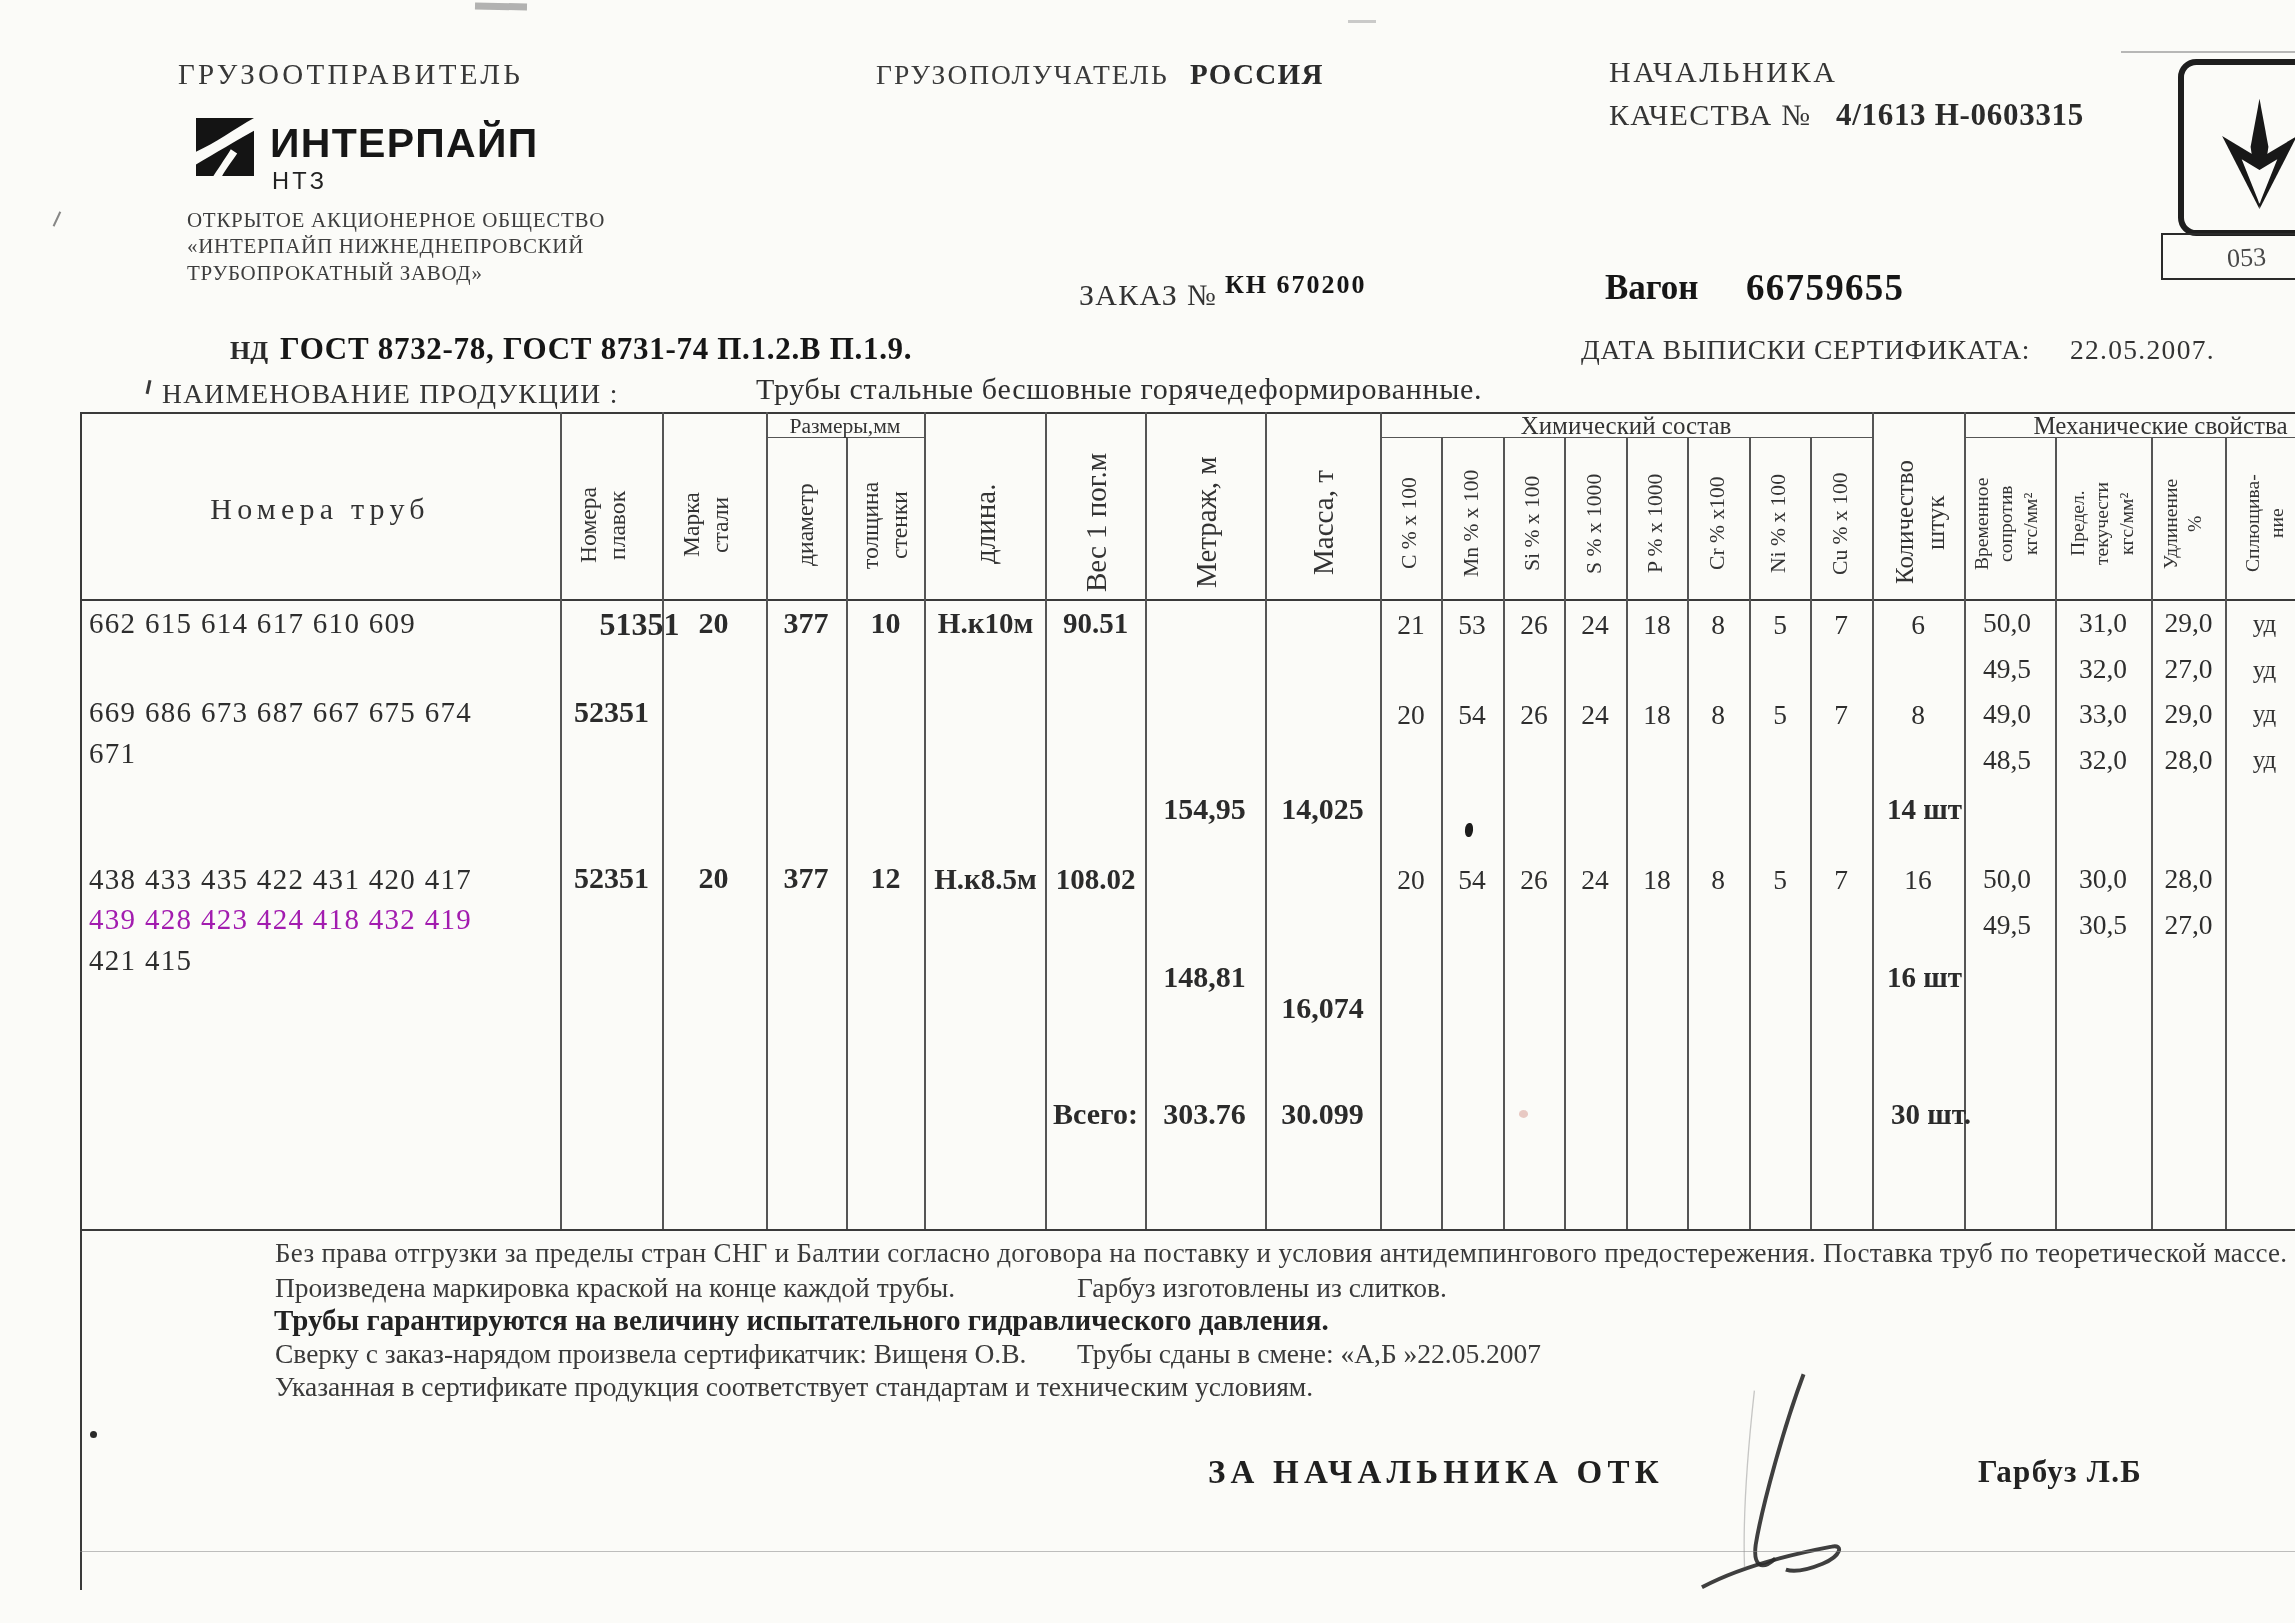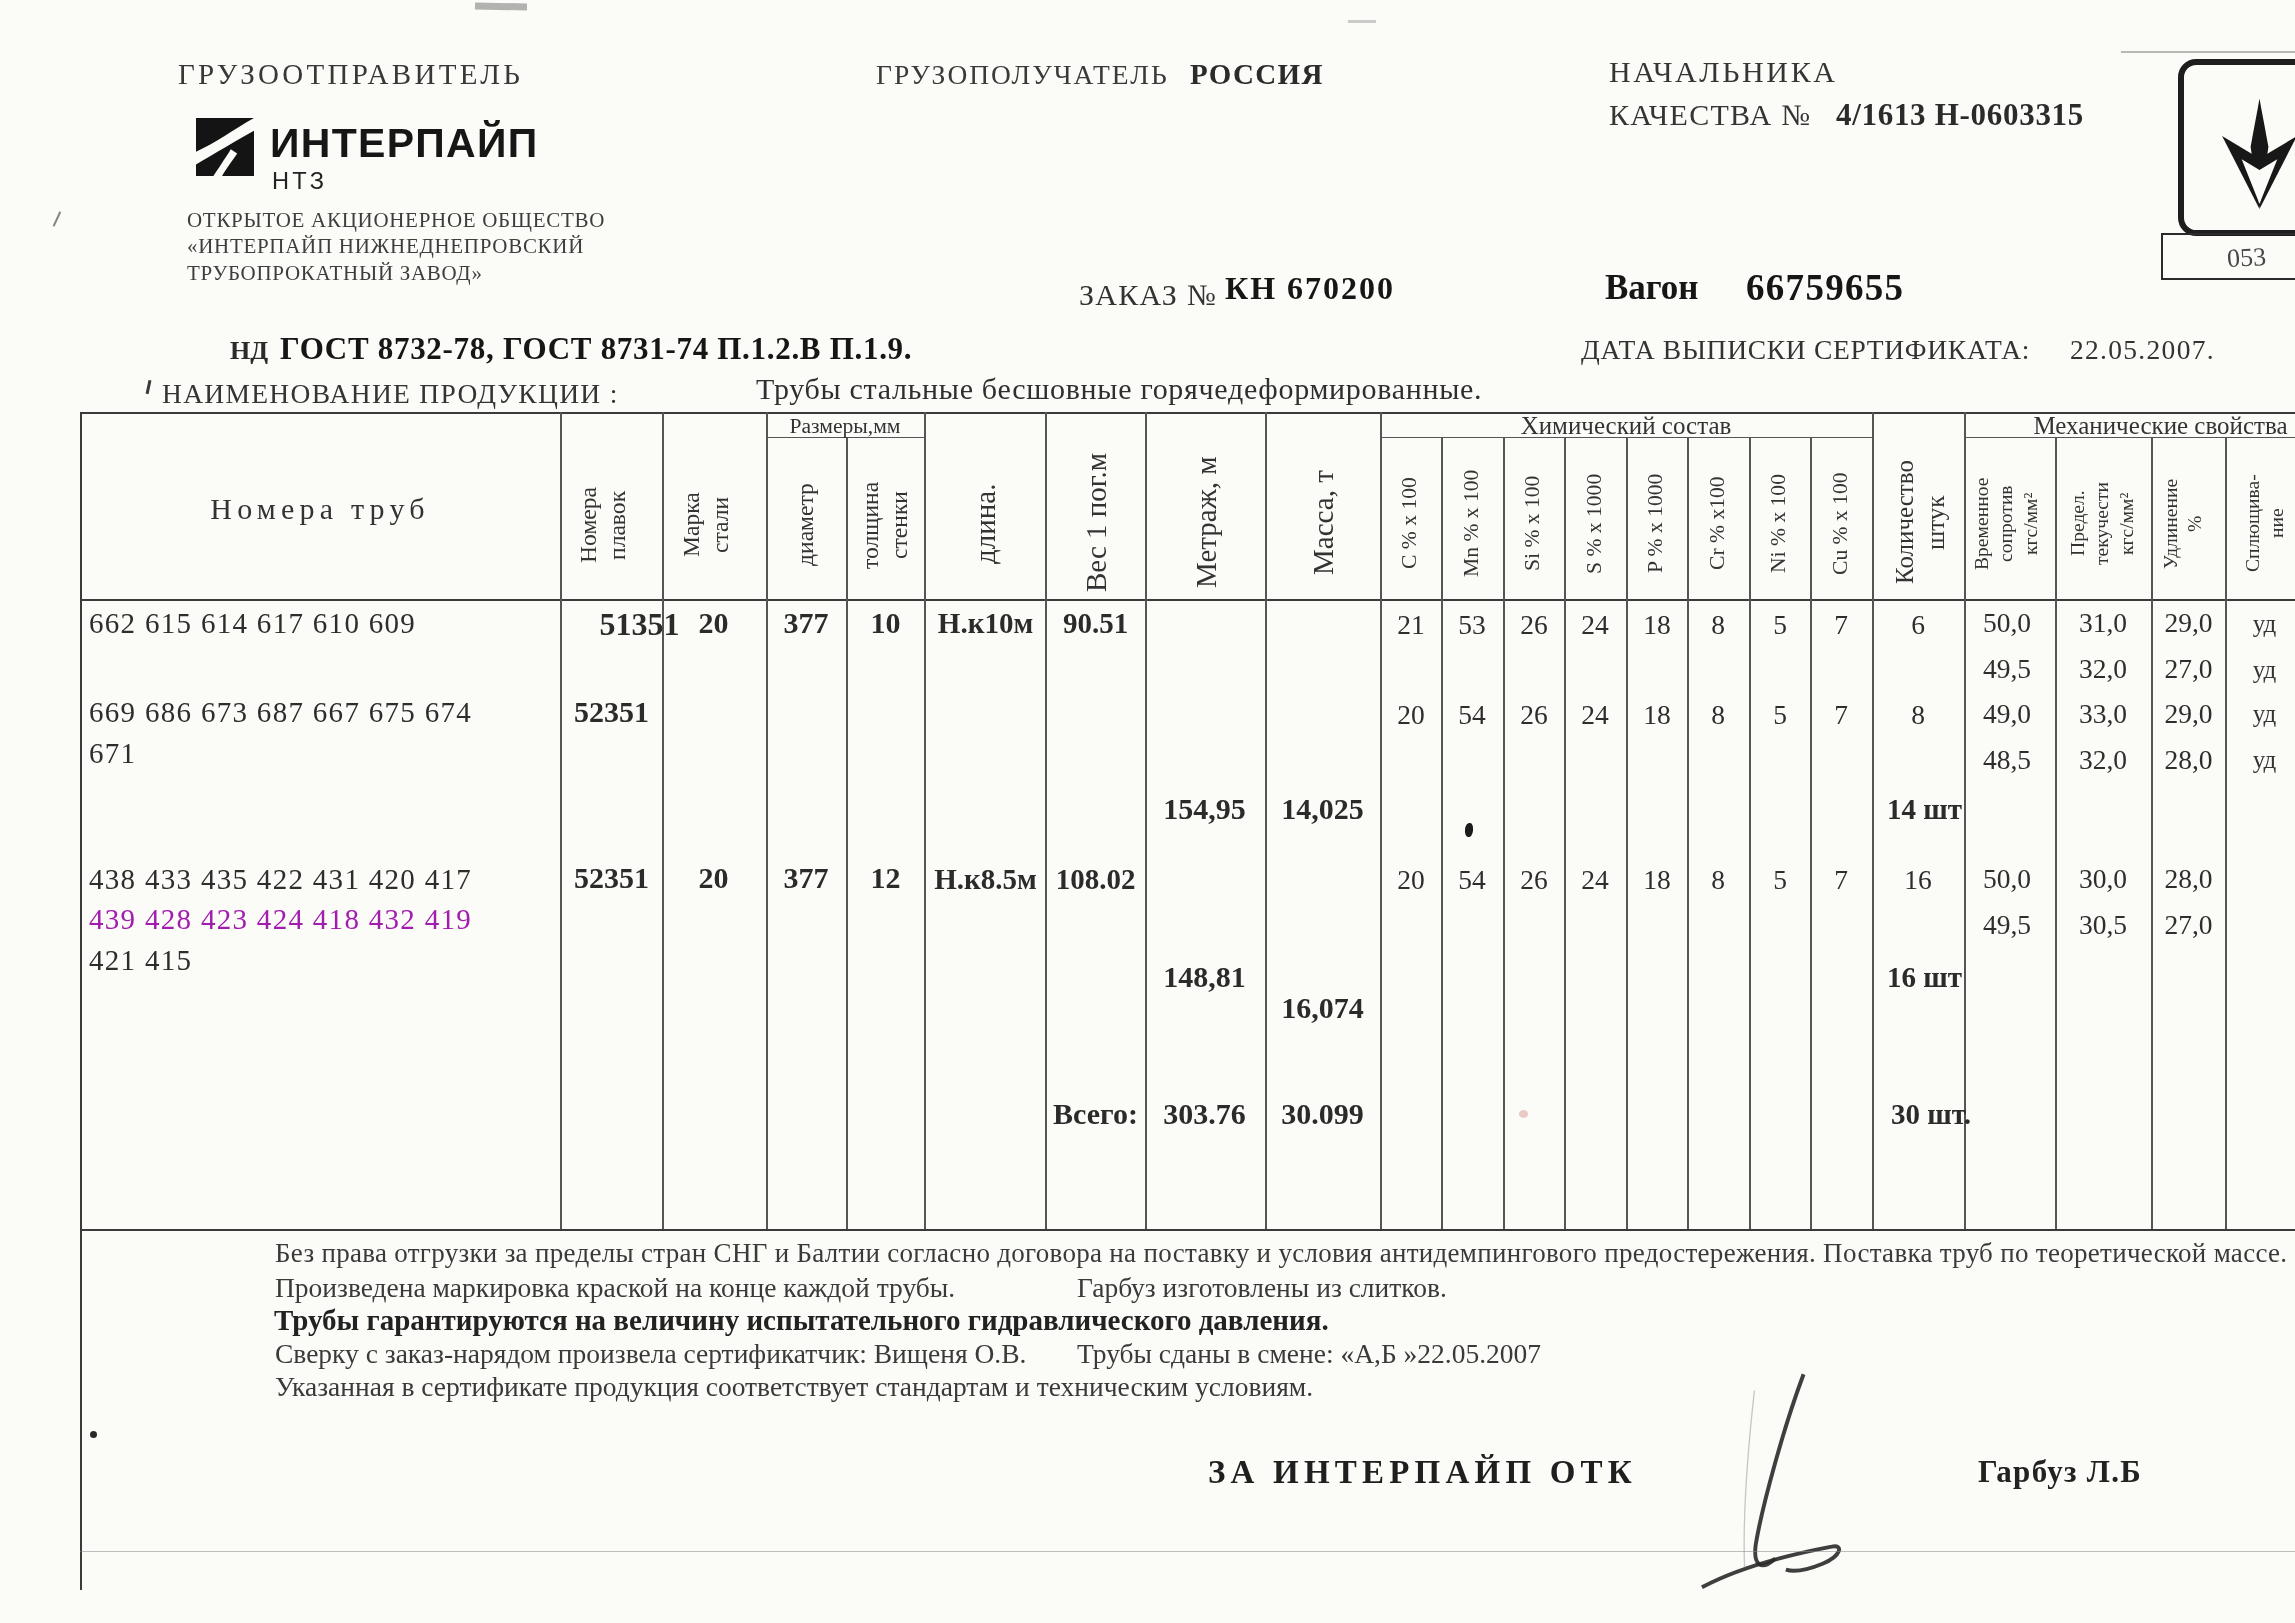--- a/index.html
+++ b/index.html
@@ -49,21 +49,21 @@
   <div class="t" style="left:187px;top:261px;font-size:21px;letter-spacing:0.7px;color:#3d3d3d;">ТРУБОПРОКАТНЫЙ ЗАВОД»</div>
 
   <div class="t" style="left:876px;top:59px;font-size:27.5px;letter-spacing:2px;color:#3a3a3a;">ГРУЗОПОЛУЧАТЕЛЬ</div>
   <div class="t b" style="left:1190px;top:58px;font-size:29px;letter-spacing:1.3px;">РОССИЯ</div>
 
   <div class="t" style="left:1609px;top:55px;font-size:30px;letter-spacing:2.6px;color:#353535;">НАЧАЛЬНИКА</div>
   <div class="t" style="left:1609px;top:98px;font-size:30px;letter-spacing:1.3px;color:#353535;">КАЧЕСТВА №</div>
   <div class="t b" style="left:1836px;top:97px;font-size:31px;letter-spacing:0.7px;">4/1613   Н-0603315</div>
 
   <div class="t" style="left:1079px;top:278px;font-size:30px;letter-spacing:1.3px;color:#333;">ЗАКАЗ №</div>
-  <div class="t b" style="left:1225px;top:270px;font-size:32px;letter-spacing:2px;color:#161616;">КН 670200</div>
+  <div class="t b" style="left:1225px;top:270px;font-size:26px;letter-spacing:2px;color:#161616;">КН 670200</div>
 
   <div class="t b" style="left:1605px;top:268px;font-size:35px;color:#161616;">Вагон</div>
   <div class="t b" style="left:1746px;top:267px;font-size:37px;letter-spacing:1.3px;color:#161616;">66759655</div>
 
   <div class="artifact" style="left:2121px;top:51px;width:175px;height:2px;background:#9a9a9a;opacity:.7;"></div>
   <div style="position:absolute;left:2178px;top:59px;width:170px;height:165px;border:6.5px solid #1e1e1e;border-radius:18.3px;">
     <span style="position:absolute;left:31px;top:29px;">
       <svg width="89" height="118" viewBox="0 0 100 130">
         <polygon points="50,128 8,46 43,67" fill="#181818"></polygon>
         <polygon points="50,128 92,46 57,67" fill="#181818"></polygon>
@@ -236,21 +236,21 @@
   <div class="cell b" style="left:1872px;top:1098px;width:118px;font-size:29px;">30 шт.</div>
 
   <div class="t" style="left:275px;top:1238px;font-size:27px;letter-spacing:0.3px;color:#3a3a3a;">Без права отгрузки за пределы стран СНГ и Балтии согласно договора на поставку и условия антидемпингового предостережения. Поставка труб по теоретической массе.</div>
   <div class="t" style="left:275px;top:1272px;font-size:27.5px;color:#3a3a3a;">Произведена  маркировка краской на конце каждой трубы.</div>
   <div class="t" style="left:1077px;top:1272px;font-size:27.5px;color:#3a3a3a;">Гарбуз изготовлены из слитков.</div>
   <div class="t" style="left:275px;top:1338px;font-size:27.5px;color:#3a3a3a;">Сверку с заказ-нарядом произвела сертификатчик: Вищеня О.В.</div>
   <div class="t b" style="left:274px;top:1304px;font-size:29px;color:#222;">Трубы  гарантируются на величину испытательного гидравлического давления.</div>
   <div class="t" style="left:1077px;top:1338px;font-size:27.5px;color:#3a3a3a;">Трубы сданы в смене: «А,Б »22.05.2007</div>
   <div class="t" style="left:275px;top:1371px;font-size:27.5px;color:#3a3a3a;">Указанная в сертификате продукция соответствует стандартам и техническим условиям.</div>
 
-  <div class="t b" style="left:1208px;top:1454px;font-size:33px;letter-spacing:5.2px;color:#1f1f1f;">ЗА  ИНТЕРПАЙП  ОТК</div>
+  <div class="t b" style="left:1208px;top:1454px;font-size:33px;letter-spacing:5.2px;color:#1f1f1f;">ЗА  НАЧАЛЬНИКА  ОТК</div>
   <div class="t b" style="left:1978px;top:1454px;font-size:31px;letter-spacing:1.3px;color:#222;">Гарбуз Л.Б</div>
 
   <span style="position:absolute;left:1656px;top:1371px;">
     <svg width="223" height="236" viewBox="0 0 340 360">
       <path d="M225,5 C195,85 162,205 152,265 C148,296 160,306 182,286" stroke="#2a2a2a" stroke-width="6" fill="none" opacity="0.9"></path>
       <path d="M70,330 C130,298 215,278 268,268 C286,264 283,282 254,294 C232,303 210,307 198,303" stroke="#2a2a2a" stroke-width="6" fill="none" opacity="0.9"></path>
       <path d="M150,30 C140,120 132,220 135,300" stroke="#777" stroke-width="2" fill="none" opacity="0.4"></path>
     </svg>
   </span>
 

